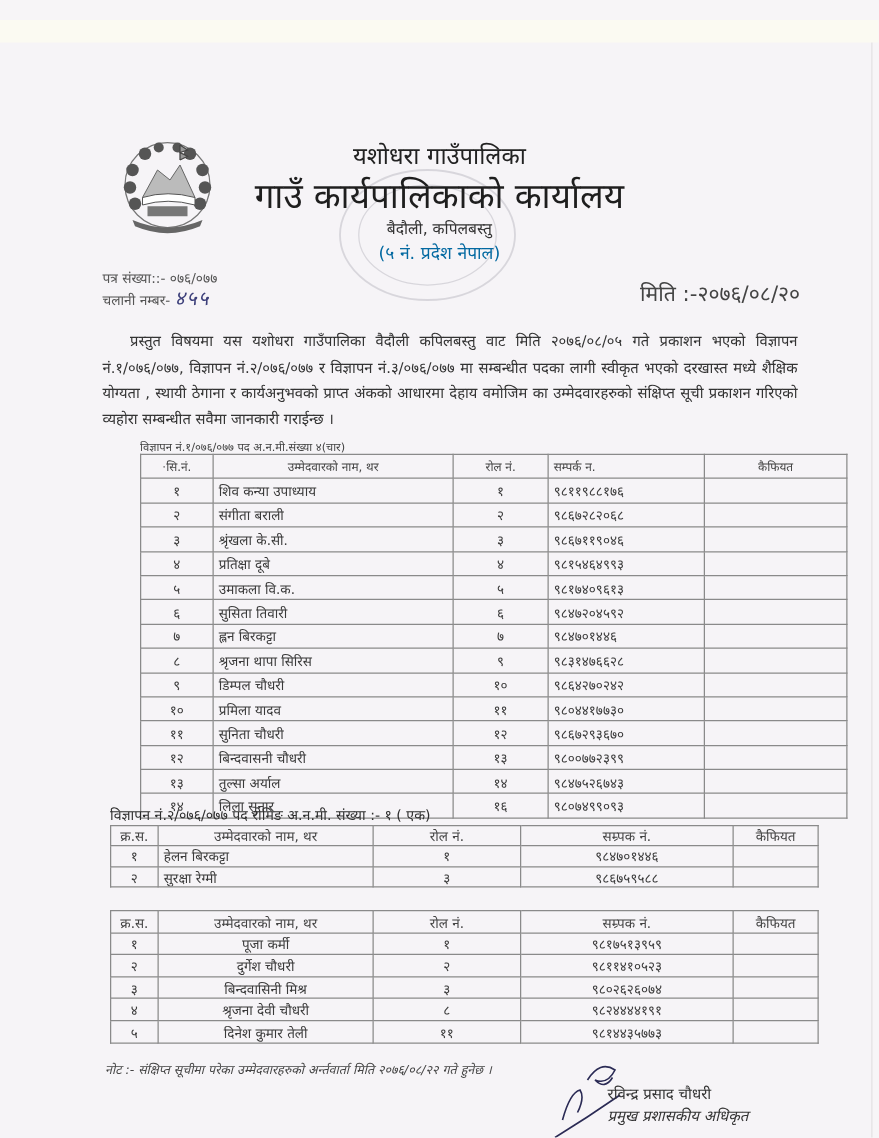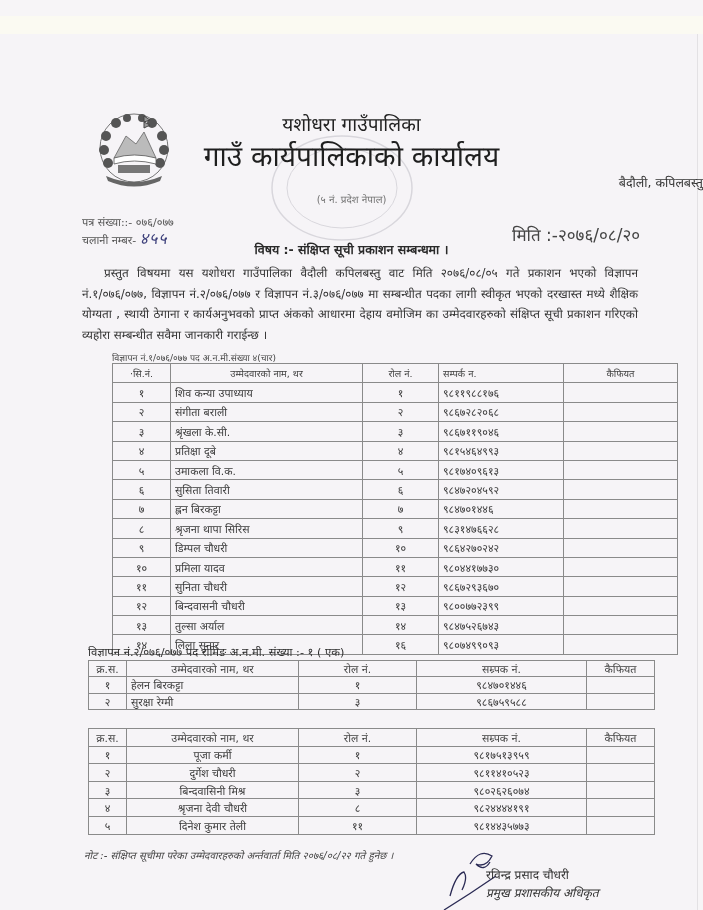--- a/index.html
+++ b/index.html
@@ -12,22 +12,22 @@
   }
   .page {
     position: absolute; left: 0; top: 16px; width: 697px; height: 910px;
     background: #f6f4f7;
     border-right: 1px solid #e3e1e4;
   }
   .topstrip { position:absolute; left:0; top:0; width:703px; height:18px; background:#fbfaf2; }
   .emblem { position:absolute; left:92px; top:92px; width:84px; height:82px; }
   .hdr1 { position:absolute; left:0; width:703px; top:95px; text-align:center; font-size:19px; color:#222; }
   .hdr2 { position:absolute; left:0; width:703px; top:120px; text-align:center; font-size:28px; color:#1e1e1e; }
-  .hdr3 { position:absolute; left:0; width:703px; top:158px; text-align:right; font-size:12.5px; color:#333; }
-  .hdr4 { position:absolute; left:0; width:703px; top:176px; text-align:center; font-size:10px; color:#737373; }
+  .hdr3 { position:absolute; left:0; width:703px; top:158px; text-align:center; font-size:12.5px; color:#333; }
+  .hdr4 { position:absolute; left:0; width:703px; top:176px; text-align:center; font-size:14px; color:#0369a1; }
   .ref { position:absolute; left:82px; font-size:11px; color:#555; }
   .ref1 { top:198px; }
   .ref2 { top:211px; }
   .handnum { font-family:"DejaVu Serif", serif; font-style:italic; font-size:16px; color:#3c3f7a; letter-spacing:1px; }
   .date { position:absolute; left:512px; top:207px; font-size:17px; color:#444; }
   .subject { position:absolute; left:0; width:703px; top:225px; text-align:center; font-size:12.5px; font-weight:bold; color:#2a2a2a; }
   .para { position:absolute; left:82px; width:556px; top:247px; font-size:11.8px; line-height:20.5px; color:#333; text-align:justify; text-indent:22px; }
   .caption { position:absolute; font-size:9px; color:#444; }
   .caption.big { font-size:11.3px; color:#2e2e2e; }
   table { position:absolute; border-collapse:collapse; font-size:10.8px; color:#3a3a3a; }
@@ -90,21 +90,20 @@
     <span>०७६/०७७</span>
   </div>
   <div class="ref ref2">
     <span>चलानी नम्बर-</span>
     <span class="handnum">४५५</span>
   </div>
   <div class="date">
     <span>मिति :-</span><span>२०७६/०८/२०</span>
   </div>
 
-  <div class="subject">विषय :- संक्षिप्त सूची प्रकाशन सम्बन्धमा ।</div>
 
   <div class="para">प्रस्तुत विषयमा यस यशोधरा गाउँपालिका वैदौली कपिलबस्तु वाट मिति २०७६/०८/०५ गते प्रकाशन भएको विज्ञापन नं.१/०७६/०७७, विज्ञापन नं.२/०७६/०७७ र विज्ञापन नं.३/०७६/०७७ मा सम्बन्धीत पदका लागी स्वीकृत भएको दरखास्त मध्ये शैक्षिक योग्यता , स्थायी ठेगाना र कार्यअनुभवको प्राप्त अंकको आधारमा देहाय वमोजिम का उम्मेदवारहरुको संक्षिप्त सूची प्रकाशन गरिएको व्यहोरा सम्बन्धीत सवैमा जानकारी गराईन्छ ।</div>
 
   <div class="caption" style="left:112px; top:335px;">विज्ञापन नं.१/०७६/०७७ पद अ.न.मी.संख्या ४(चार)</div>
   <table class="t1">
     <colgroup>
         <col style="width:58px">
         <col style="width:192px">
         <col style="width:76px">
         <col style="width:125px">

